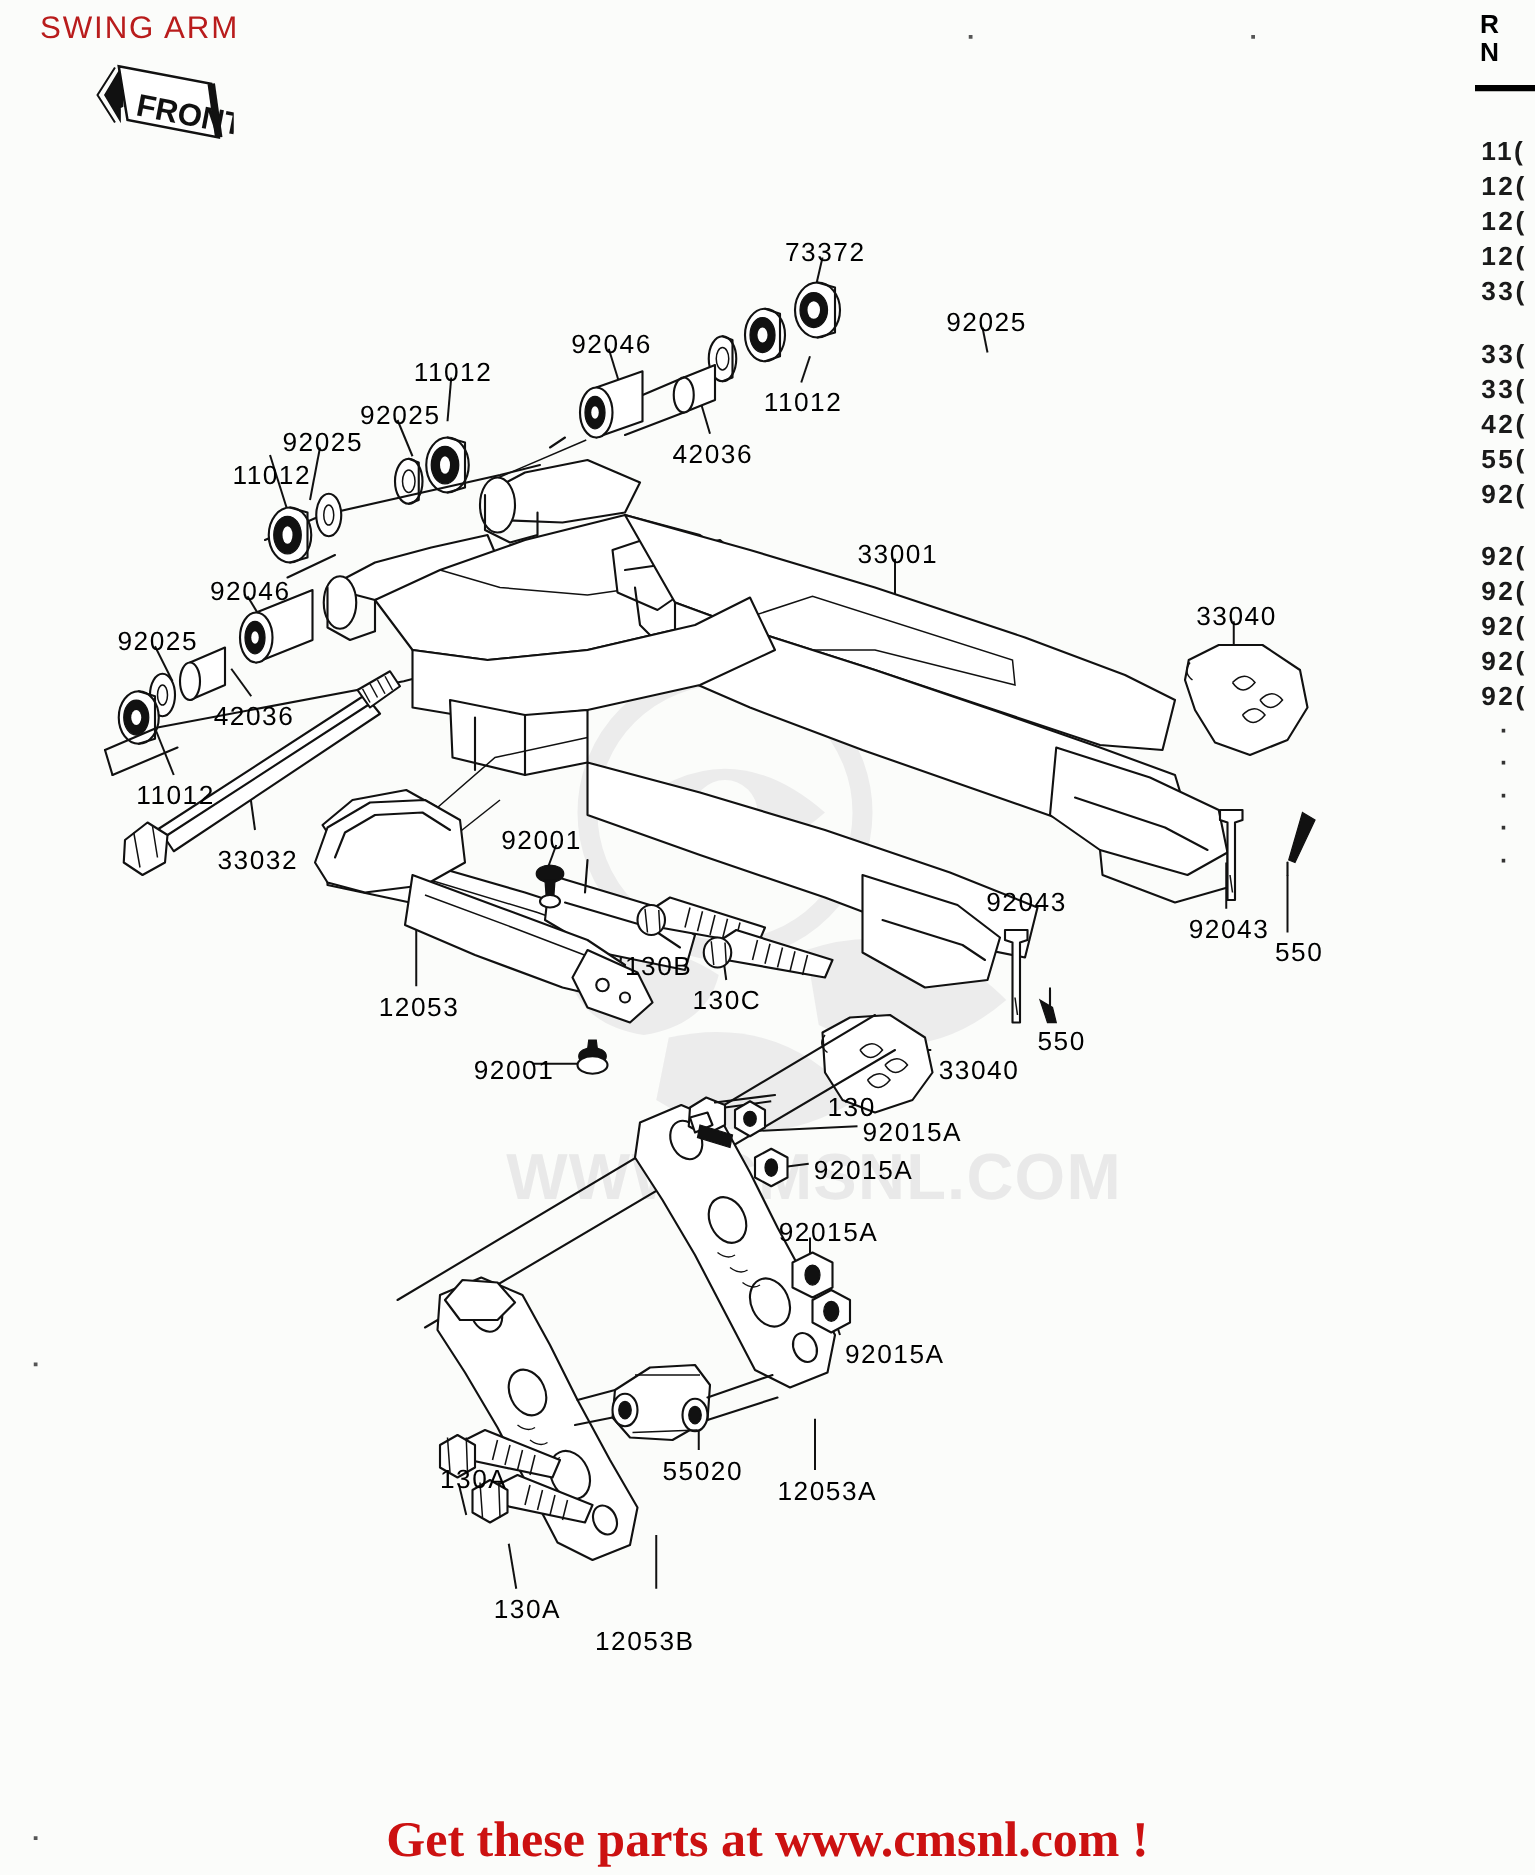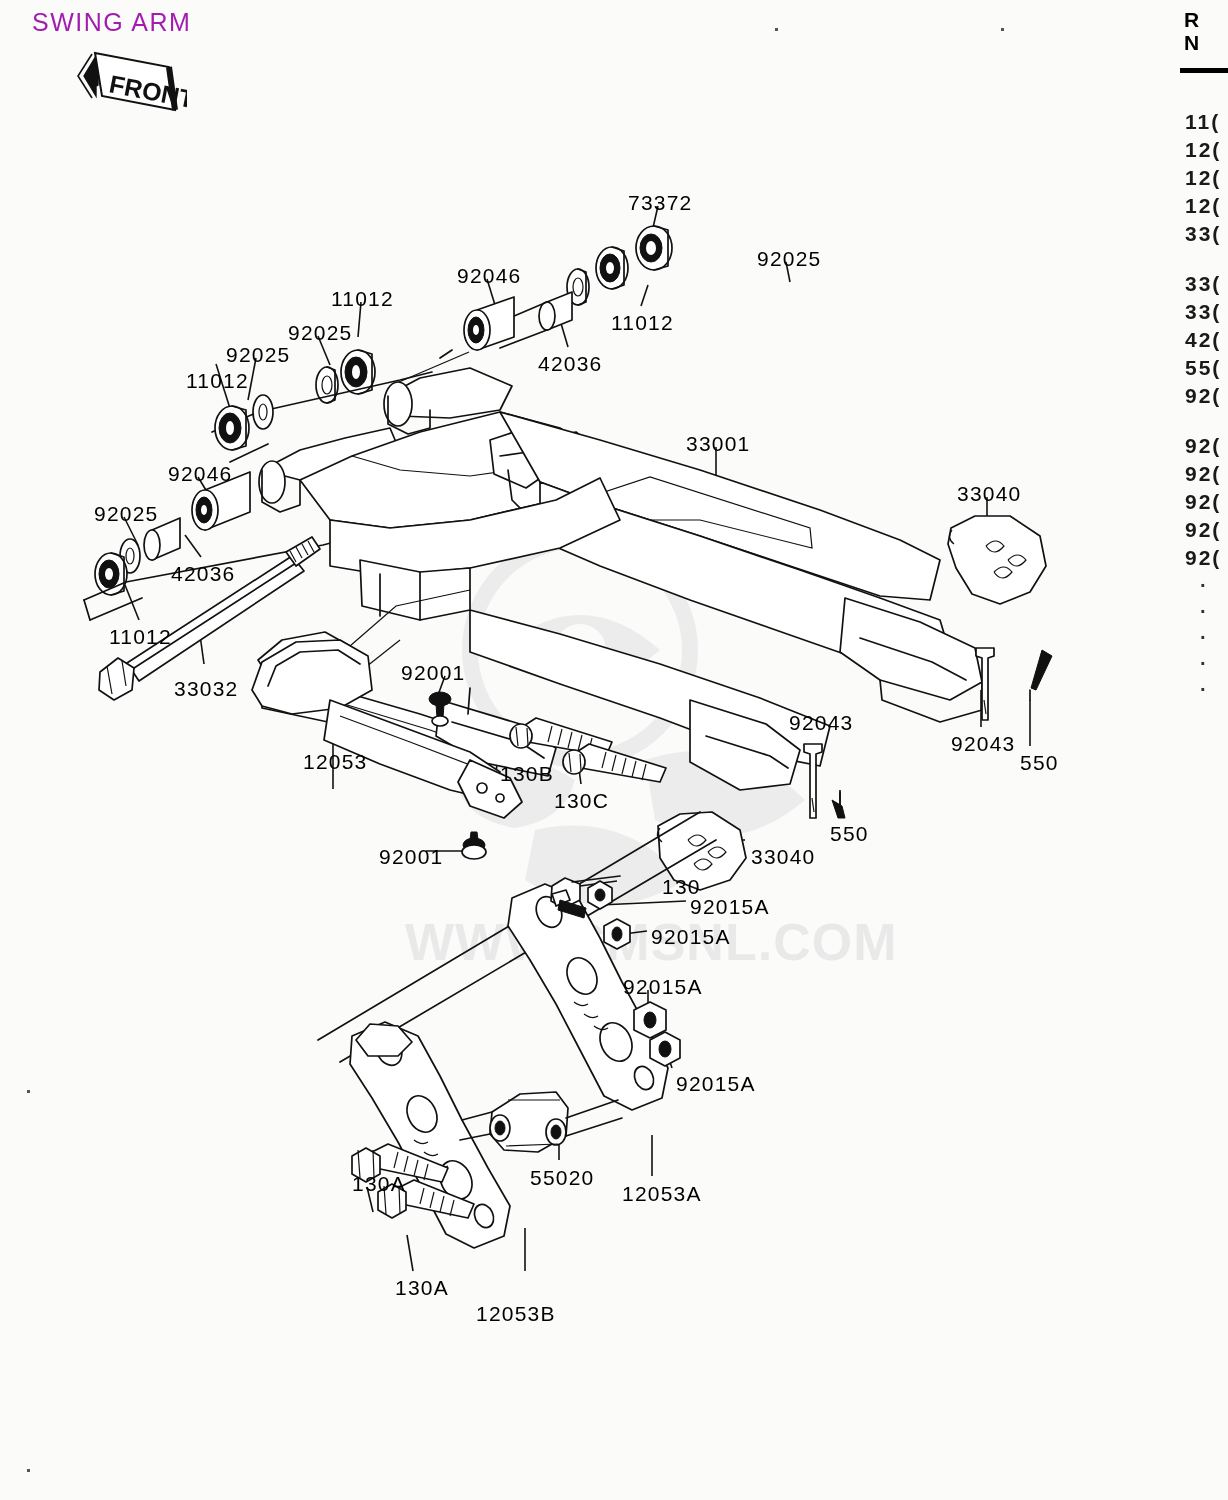--- a/index.html
+++ b/index.html
@@ -11,21 +11,21 @@
     color:#111;
     overflow:hidden;
     position:relative;
   }
   #page{position:absolute;inset:0;width:1228px;height:1500px;}
 
   
   .page-title{
     position:absolute;left:32px;top:8px;
     font-size:25px;letter-spacing:1.5px;
-    color:#a21caf;font-weight:400;
+    color:#b91c1c;font-weight:400;
     font-family:"Liberation Sans", sans-serif;
     white-space:nowrap;
     text-align:center;
   }
 
   
   .front-badge{position:absolute;left:62px;top:46px;width:125px;height:78px;}
 
   
   .diagram{position:absolute;left:0;top:0;width:1228px;height:1430px;}
@@ -519,21 +519,21 @@
       <div class="lbl" style="left: 957px; top: 483px;">33040</div>
       <div class="lbl" style="left: 94px; top: 503px;">92025</div>
       <div class="lbl" style="left: 171px; top: 563px;">42036</div>
       <div class="lbl" style="left: 109px; top: 626px;">11012</div>
       <div class="lbl" style="left: 174px; top: 678px;">33032</div>
       <div class="lbl" style="left: 401px; top: 662px;">92001</div>
       <div class="lbl" style="left: 789px; top: 712px;">92043</div>
       <div class="lbl" style="left: 951px; top: 733px;">92043</div>
       <div class="lbl" style="left: 1020px; top: 752px;">550</div>
       <div class="lbl" style="left: 500px; top: 763px;">130B</div>
-      <div class="lbl" style="left: 303px; top: 751px;">12053</div>
+      <div class="lbl" style="left: 303px; top: 796px;">12053</div>
       <div class="lbl" style="left: 554px; top: 790px;">130C</div>
       <div class="lbl" style="left: 830px; top: 823px;">550</div>
       <div class="lbl" style="left: 751px; top: 846px;">33040</div>
       <div class="lbl" style="left: 379px; top: 846px;">92001</div>
       <div class="lbl" style="left: 622px; top: 876px; margin-left: 40px;">130</div>
       <div class="lbl" style="left: 690px; top: 896px;">92015A</div>
       <div class="lbl" style="left: 651px; top: 926px;">92015A</div>
       <div class="lbl" style="left: 623px; top: 976px;">92015A</div>
       <div class="lbl" style="left: 676px; top: 1073px;">92015A</div>
       <div class="lbl" style="left: 352px; top: 1173px;">130A</div>
@@ -566,15 +566,16 @@
         <div class="row">92(</div>
         <div class="row">92(</div>
         <div class="dotrow gap">·</div>
         <div class="dotrow">·</div>
         <div class="dotrow">·</div>
         <div class="dotrow">·</div>
         <div class="dotrow">·</div>
       </div>
   </div>
 
+  <div class="banner">Get these parts at www.cmsnl.com !</div>
 
   <span class="speck" style="left:27px;top:1469px;"></span>
 </div>
 
 </body></html>

